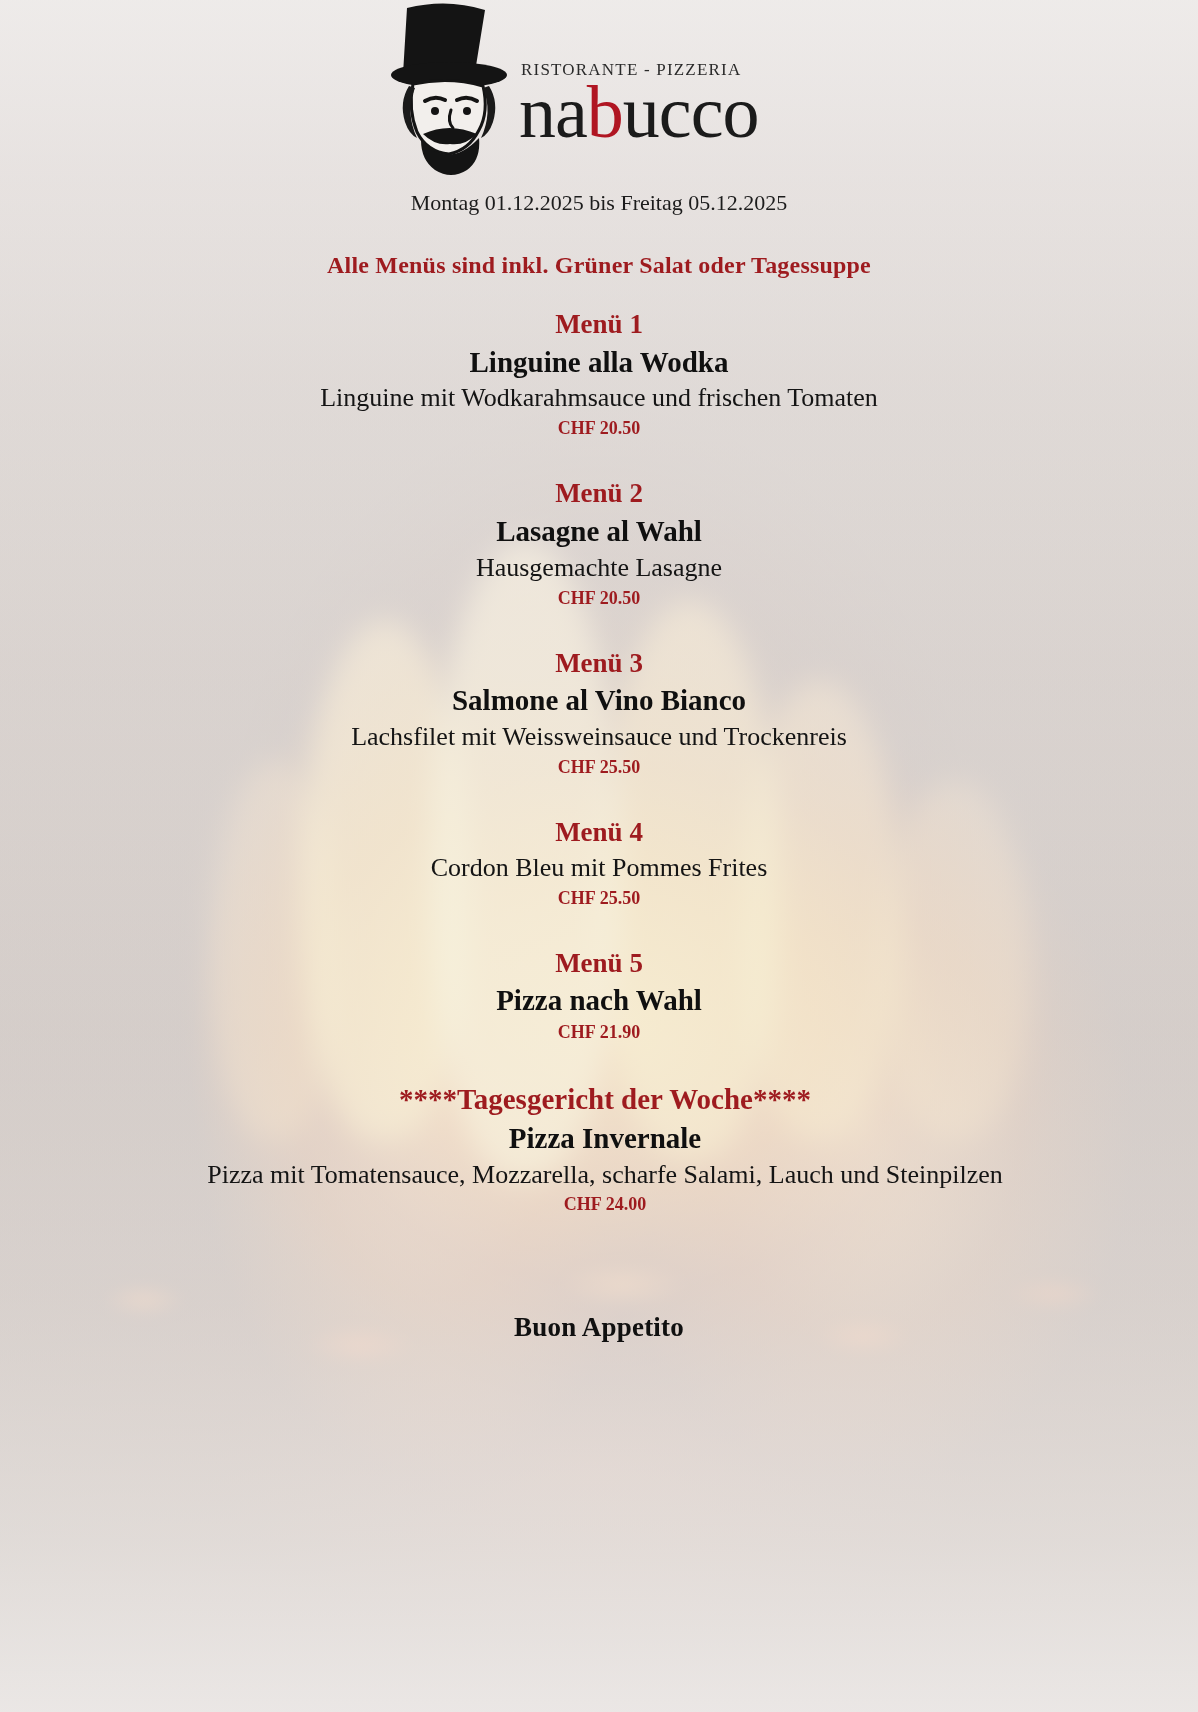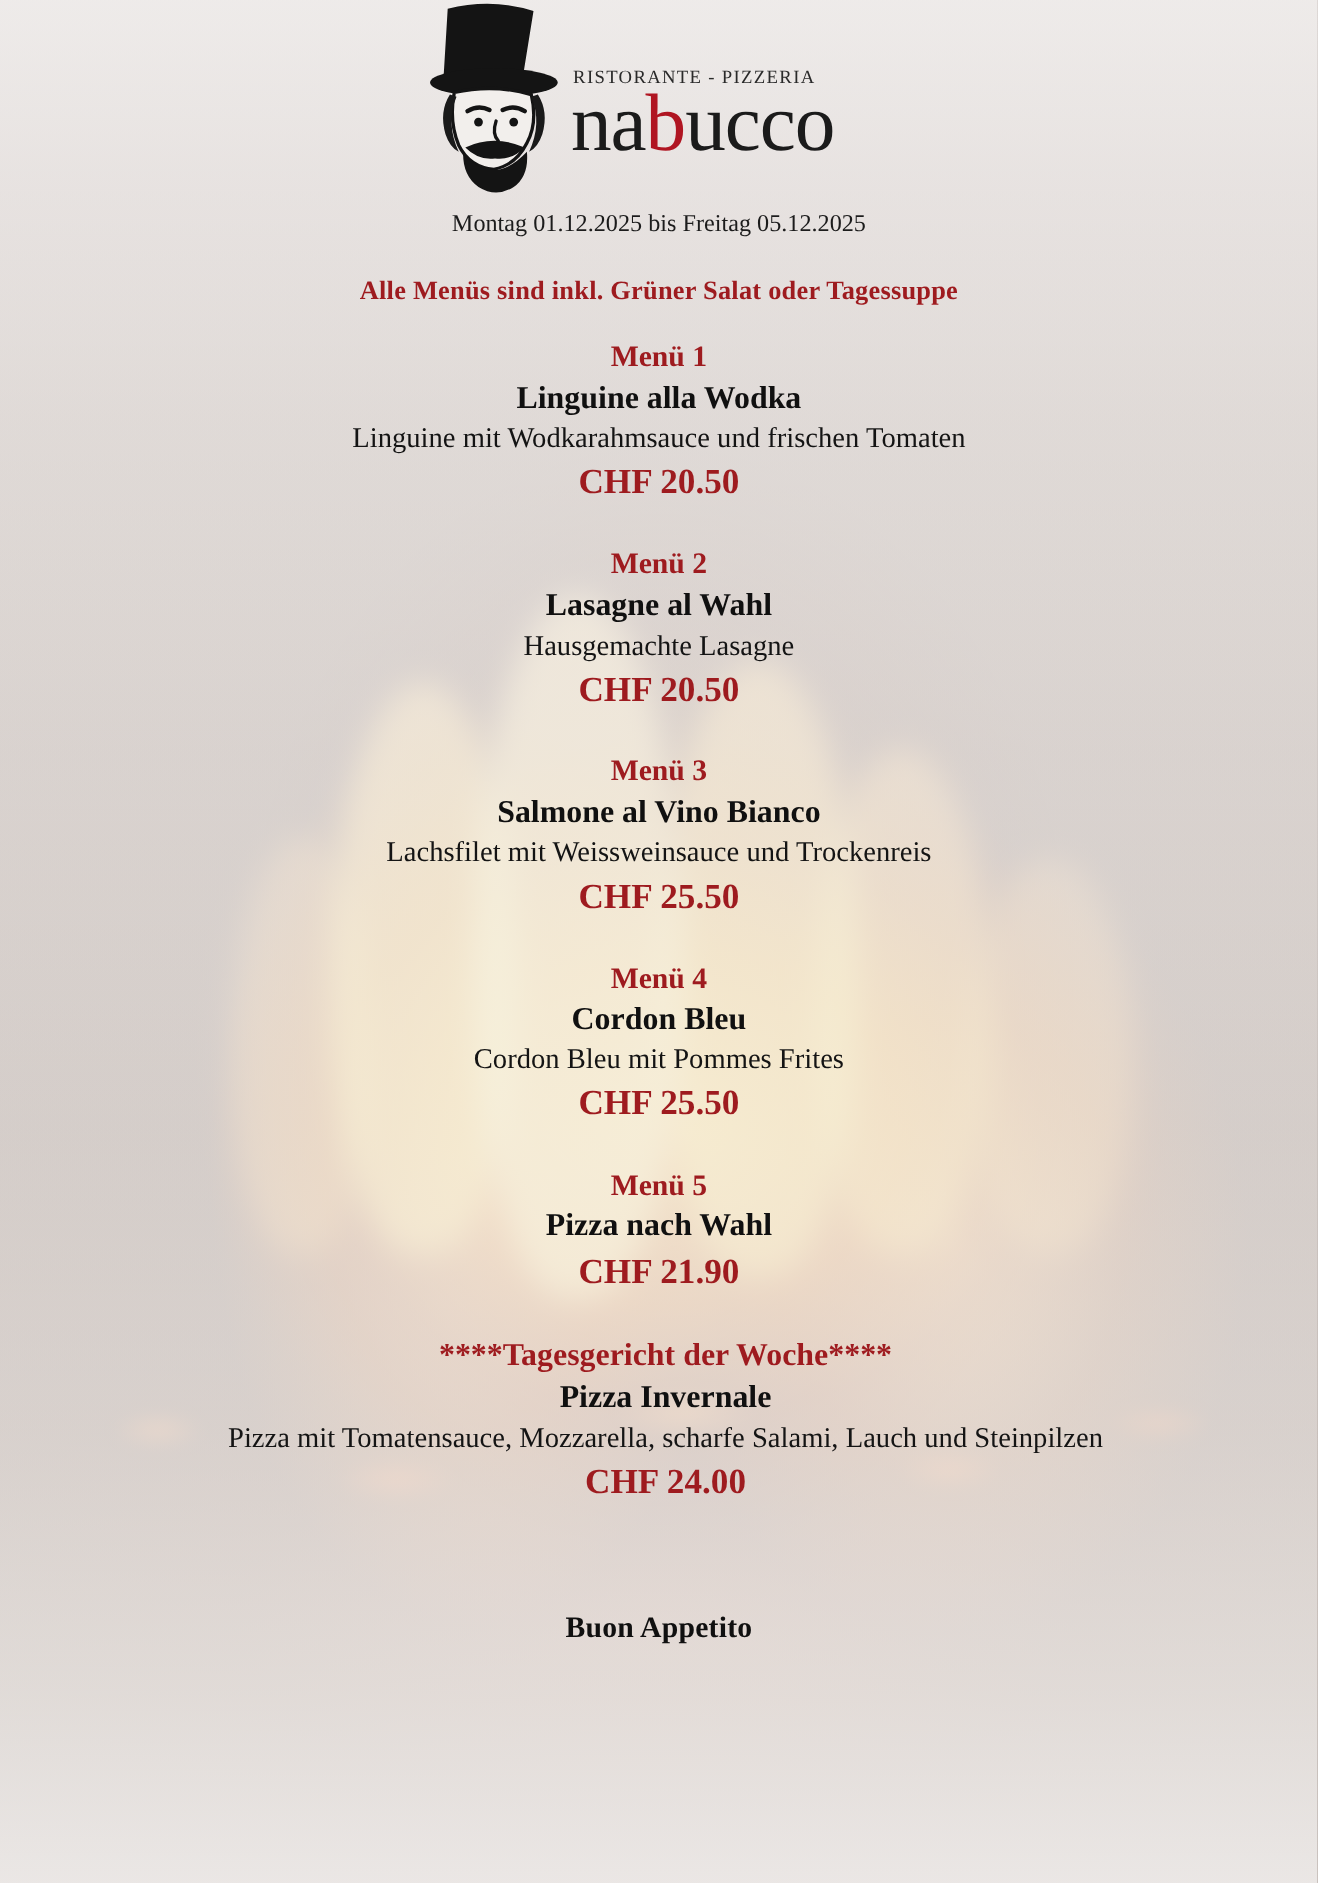--- a/index.html
+++ b/index.html
@@ -171,21 +171,21 @@
     font-weight: bold;
     color: #101010;
     line-height: 1.34;
   }
   .menu-desc {
     font-size: 26px;
     color: #141414;
     line-height: 1.34;
   }
   .menu-price {
-    font-size: 32px;
+    font-size: 18px;
     font-weight: bold;
     color: #9e1b1f;
     line-height: 1.34;
   }
 
   .special { margin-top: 6px; margin-bottom: 0; padding-left: 12px; }
   .special .menu-label { font-size: 29px; }
 
   .closing {
     font-size: 27px;
@@ -268,21 +268,20 @@
 
       <div class="menu-block">
         <div class="menu-label">Menü 3</div>
         <div class="menu-name">Salmone al Vino Bianco</div>
         <div class="menu-desc">Lachsfilet mit Weissweinsauce und Trockenreis</div>
         <div class="menu-price">CHF 25.50</div>
       </div>
 
       <div class="menu-block">
         <div class="menu-label">Menü 4</div>
-        <div class="menu-name">Cordon Bleu</div>
         <div class="menu-desc">Cordon Bleu mit Pommes Frites</div>
         <div class="menu-price">CHF 25.50</div>
       </div>
 
       <div class="menu-block">
         <div class="menu-label">Menü 5</div>
         <div class="menu-name">Pizza nach Wahl</div>
         <div class="menu-price">CHF 21.90</div>
       </div>
 

